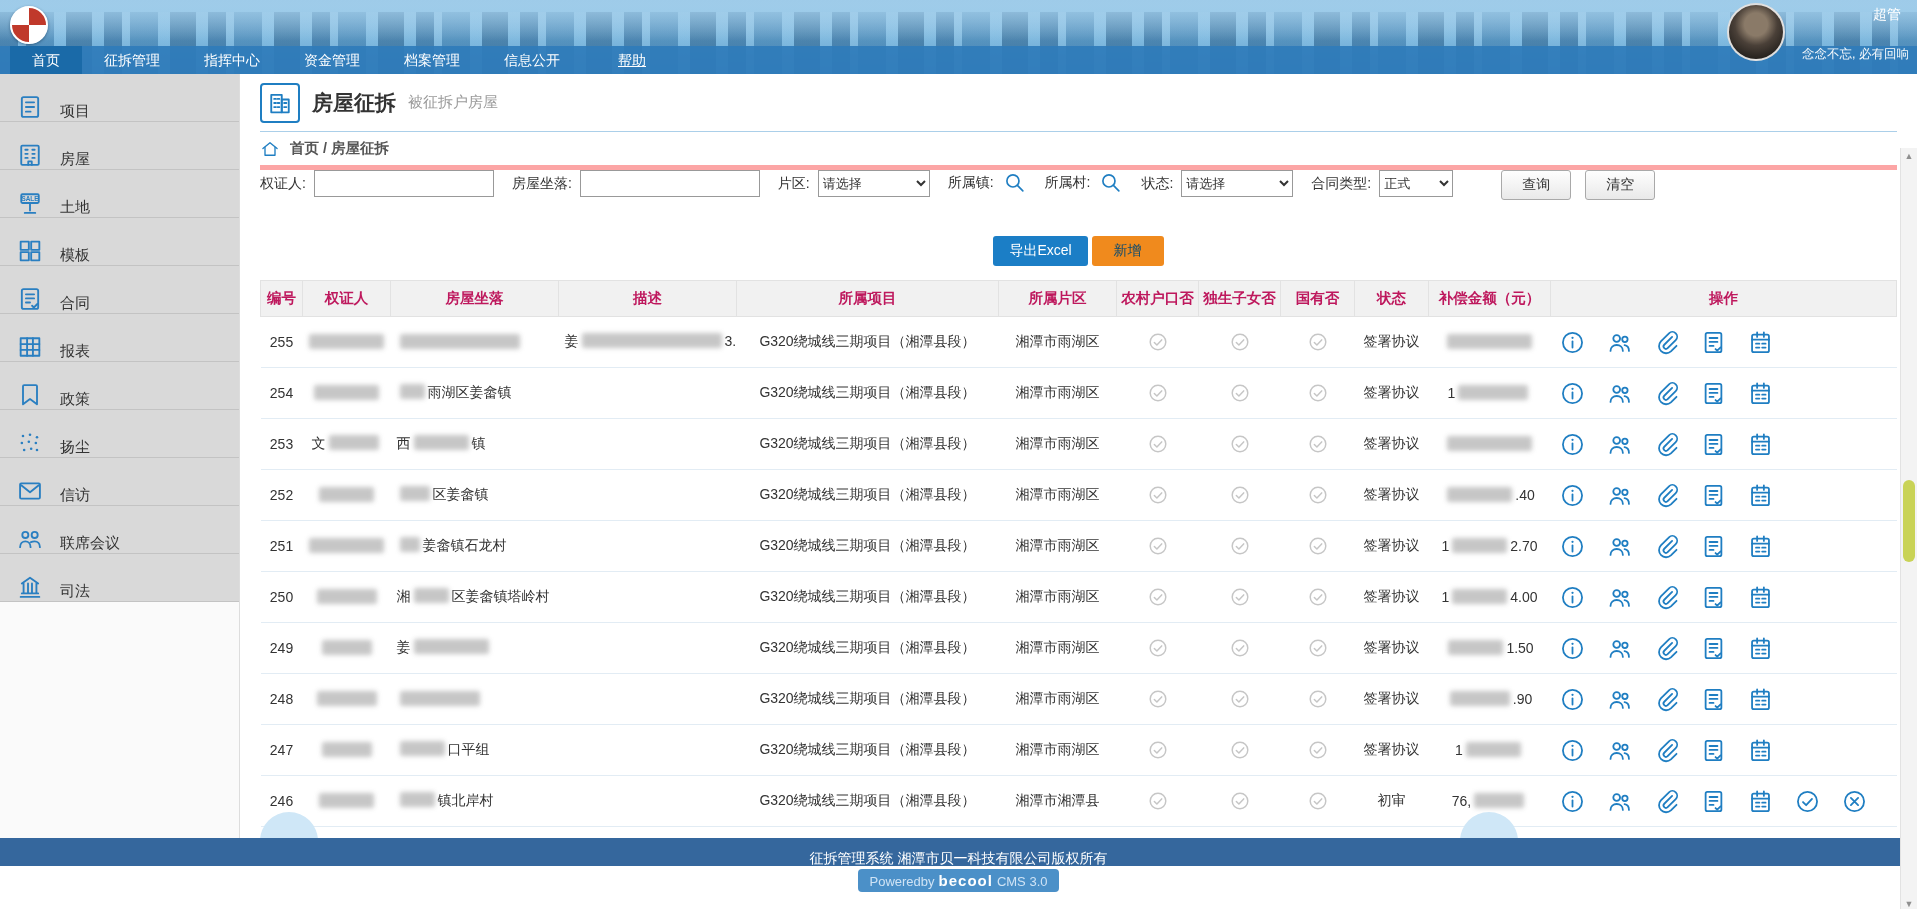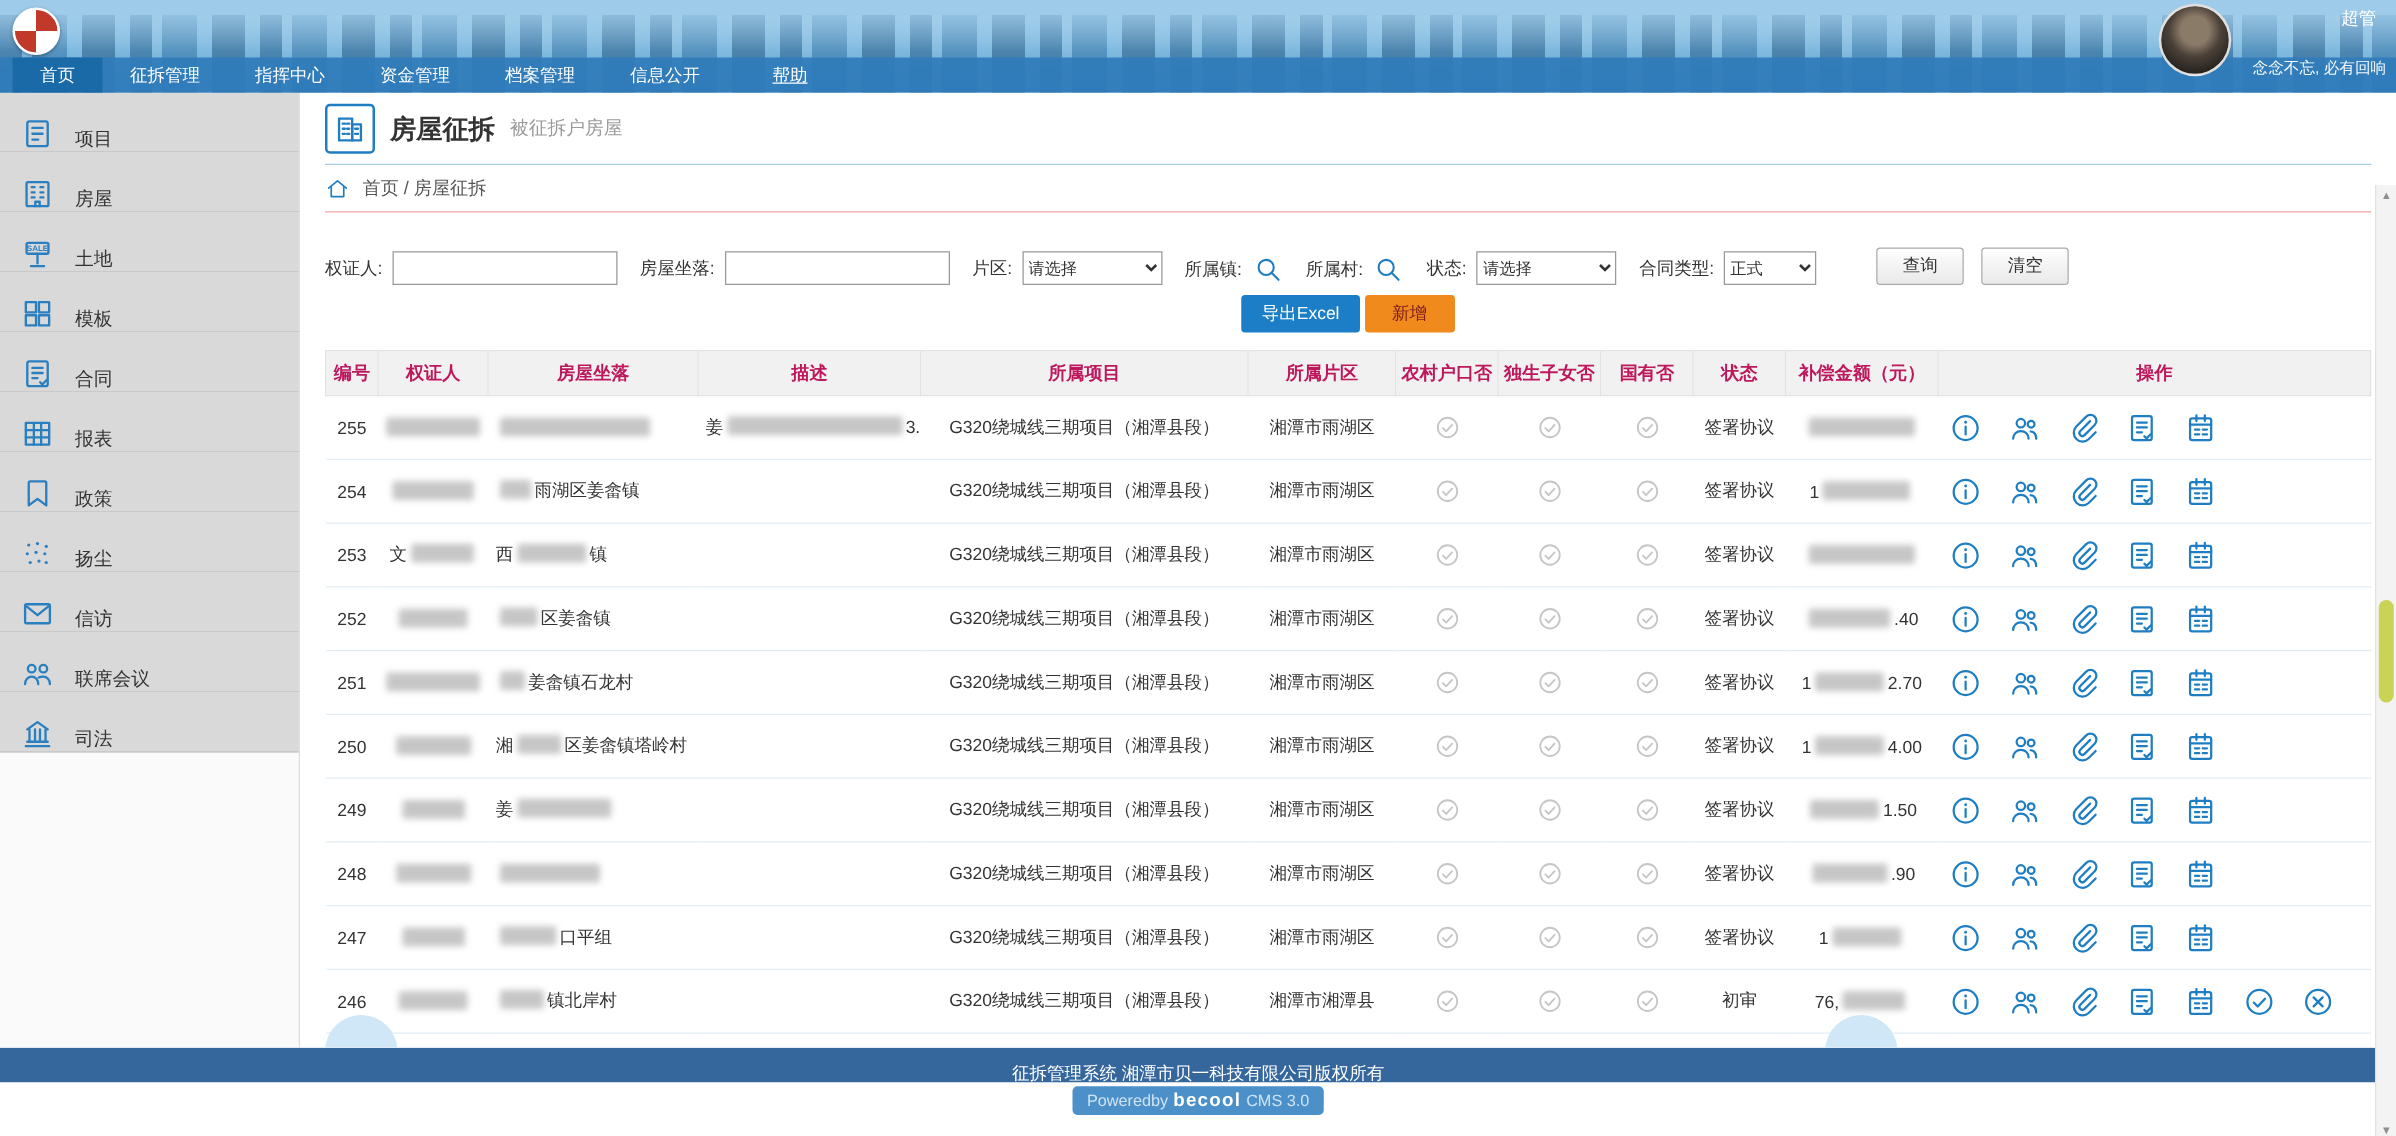--- a/index.html
+++ b/index.html
@@ -28,39 +28,39 @@
 .side-icon{width:28px;height:28px;color:#2a7fc1;flex:none}
 .side-icon svg{width:100%;height:100%}
 .side-label{font-size:15px;color:#333}
 
 .main{flex:1;position:relative;overflow:hidden;padding:0 20px;background:#fff}
 .page-head{display:flex;align-items:center;gap:12px;height:58px;border-bottom:1px solid #abcfe9}
 .page-icon{width:40px;height:40px;border:2px solid #1f7ec2;border-radius:4px;color:#1f7ec2;padding:4px;background:#fff;flex:none}
 .page-icon svg{width:100%;height:100%}
 .page-title{font-size:21px;font-weight:bold;color:#333}
 .page-subtitle{font-size:15px;color:#9a9a9a}
-.breadcrumb{display:flex;align-items:center;gap:10px;height:38px;border-bottom:1px solid #fca5a5;font-size:14.5px;font-weight:normal;color:#555}
+.breadcrumb{display:flex;align-items:center;gap:10px;height:38px;border-bottom:5px solid #fca5a5;font-size:14.5px;font-weight:bold;color:#555}
 .home-icon{width:20px;height:20px;color:#1f7ec2;cursor:pointer}
 .home-icon svg{width:100%;height:100%}
 .crumb-text{cursor:pointer}
 
 
-.filters{display:flex;align-items:flex-end;height:58px;font-size:14px;color:#333}
+.filters{display:flex;align-items:flex-start;height:58px;font-size:14px;color:#333}
 .f-group{display:flex;align-items:center;gap:8px;margin-right:18px;white-space:nowrap}
 .f-input{width:180px;height:27px;border:1px solid #999;padding:0 6px;font-size:13px;background:#fff}
 select{height:27px;border:1px solid #999;font-size:13px;background:#fff;min-width:112px;color:#333}
 select.sel-sm{min-width:74px;width:74px}
 .search-btn{width:25px;height:25px;color:#1f7ec2;cursor:pointer;display:inline-block}
 .search-btn svg{width:100%;height:100%}
 .btn-gray{background:linear-gradient(#fefefe,#e9e9e9);border:1px solid #a9a9a9;border-radius:3px;height:30px;padding:0 20px;font-size:14px;color:#333;cursor:pointer}
 .btn-gray.first{margin-left:30px;margin-right:14px}
 
 .actions{display:flex;justify-content:center;gap:4px;margin:8px 0 14px}
 .btn-blue{background:#1b7ec6;border:none;color:#fff;border-radius:3px;height:30px;padding:0 16px;font-size:14px;cursor:pointer}
-.btn-orange{background:#f08a1d;border:none;color:#7f1d1d;border-radius:3px;height:30px;padding:0 22px;font-size:14px;cursor:pointer}
+.btn-orange{background:#f08a1d;border:none;color:#0c4a6e;border-radius:3px;height:30px;padding:0 22px;font-size:14px;cursor:pointer}
 
 
 table{width:100%;border-collapse:collapse;table-layout:fixed}
 thead th{background:#f1f1f1;height:36px;font-size:14.5px;color:#be185d;font-weight:bold;border:1px solid #e2e2e2;white-space:nowrap;overflow:hidden}
 tbody td{height:51px;border-bottom:1px solid #e2ecf4;font-size:14px;color:#333;text-align:center;overflow:hidden;white-space:nowrap}
 td.c-addr,td.c-desc{text-align:left;padding-left:6px}
 td.c-ops{text-align:left;padding-left:8px}
 .redact{display:inline-block;height:15px;border-radius:2px;background:#b8b8b8;filter:blur(2.5px);vertical-align:-2px;margin:0 3px;opacity:.8}
 .flag-icon{width:22px;height:22px;color:#c6c6c6;display:inline-block;vertical-align:middle}
 .flag-icon svg{width:100%;height:100%}

